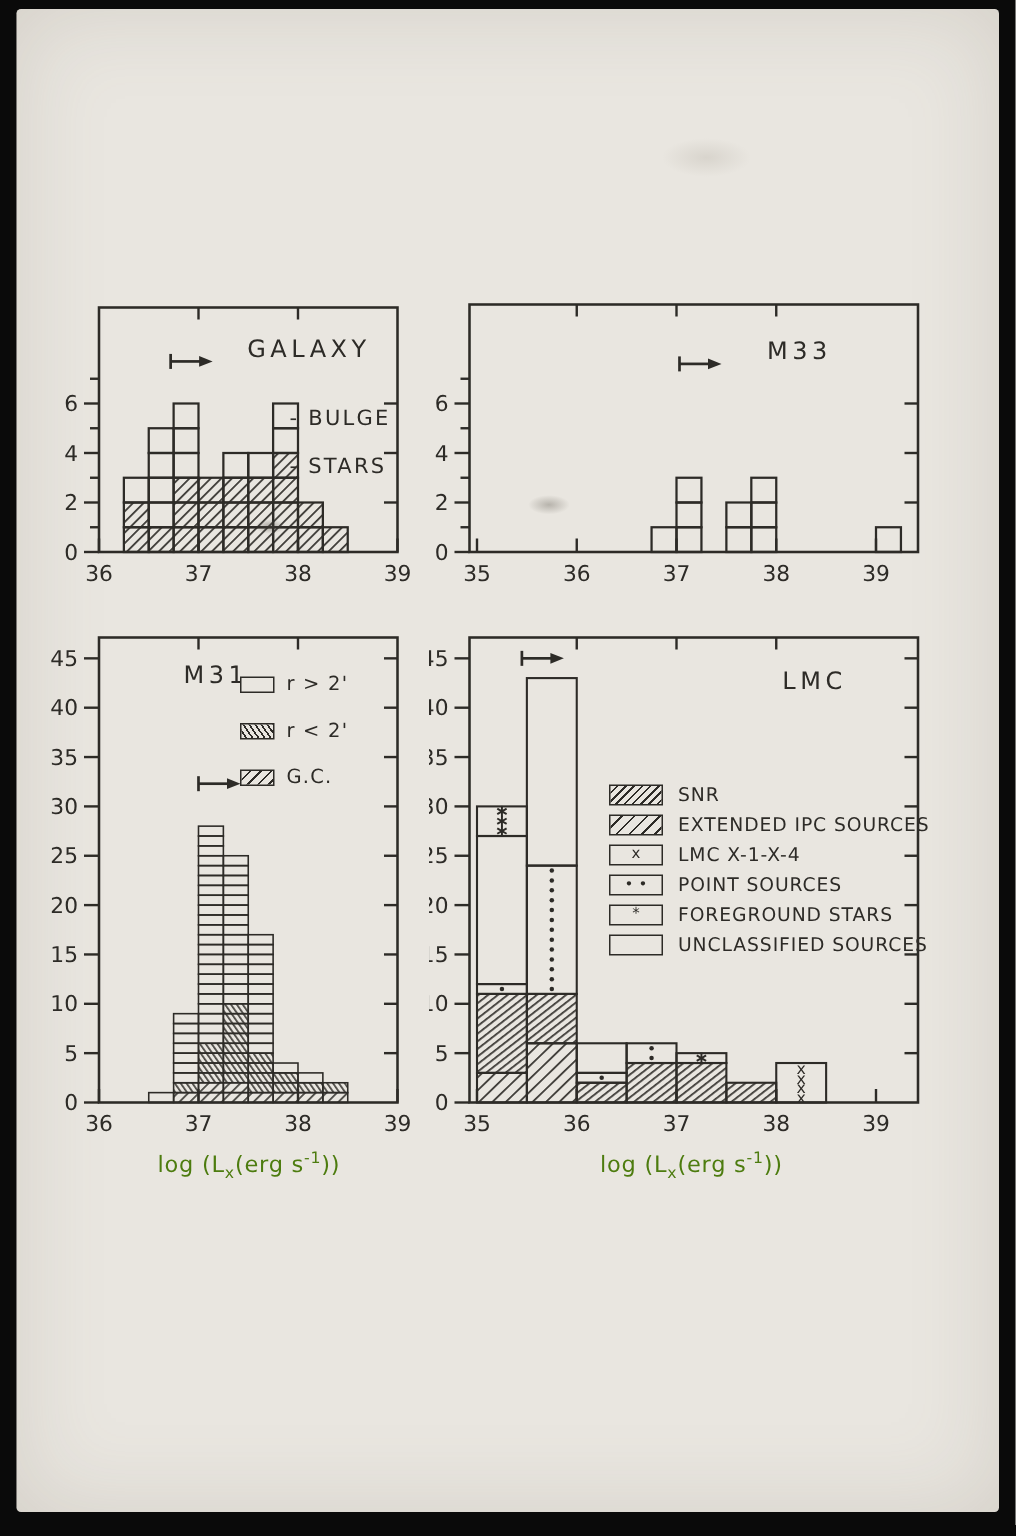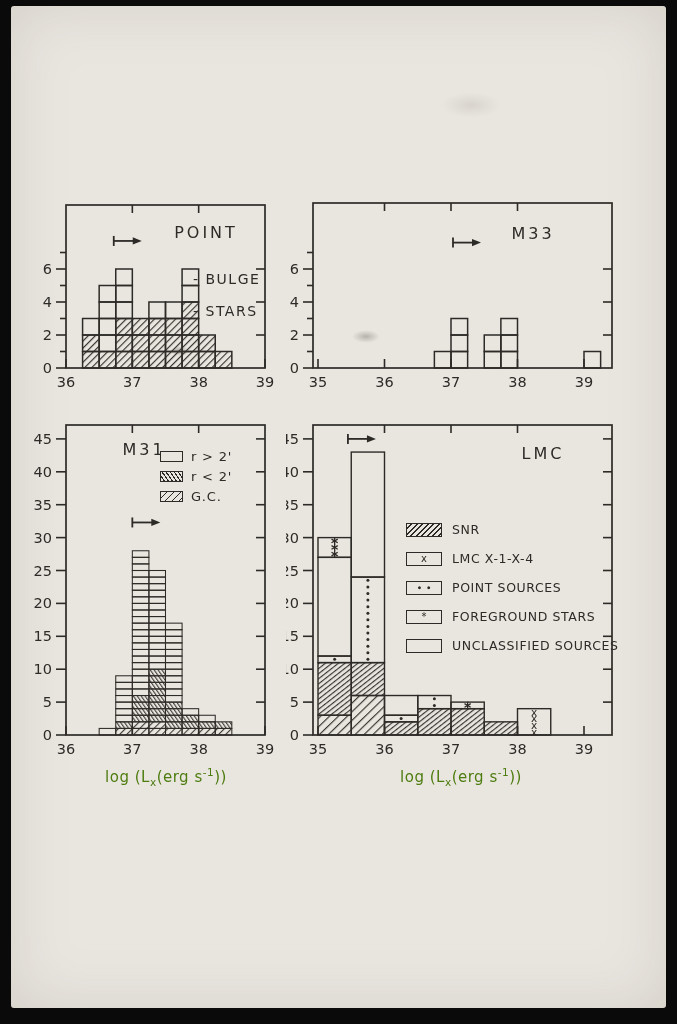--- a/index.html
+++ b/index.html
@@ -17,22 +17,22 @@
   .sw{display:inline-block;background:#e9e6e0;border:1.5px solid #2d2b27;
       text-align:center;color:#2d2b27;overflow:hidden;}
   .sw-l{width:34px;height:12px;margin-right:10px;font-size:10px;line-height:12px;}
   .sw-s{width:21px;height:9px;margin-right:8px;}
   .sw-snr{background:repeating-linear-gradient(135deg,rgba(0,0,0,0) 0 2.7px,#2d2b27 2.7px 3.9px);}
   .sw-ext{background:repeating-linear-gradient(135deg,rgba(0,0,0,0) 0 4.8px,#2d2b27 4.8px 6px);}
   .sw-rlt2{background:repeating-linear-gradient(55deg,rgba(0,0,0,0) 0 2.2px,#2d2b27 2.2px 3.3px);}
   .sw-gc{background:repeating-linear-gradient(135deg,rgba(0,0,0,0) 0 3.8px,#2d2b27 3.8px 4.9px);}
   .ltext-l{font-size:12.5px;letter-spacing:.6px;color:#2d2b27;white-space:nowrap;}
   .ltext-s{font-size:13px;letter-spacing:.8px;color:#2d2b27;white-space:nowrap;}
-  .m31-legend{gap:5px;}
-  .lmc-legend{gap:14px;}
+  .m31-legend{gap:16px;}
+  .lmc-legend{gap:5px;}
   .xlabel{position:absolute;transform:translateX(-50%);font-size:15px;color:#4d7c0f;
           white-space:nowrap;letter-spacing:.5px;}
   .xlabel .sub{font-size:10.5px;vertical-align:-4px;}
   .xlabel .sup{font-size:10.5px;vertical-align:6px;}
   .smudge{position:absolute;border-radius:50%;pointer-events:none;}
   .smudge1{left:341px;top:324px;width:28px;height:13px;
            background:radial-gradient(ellipse,rgba(90,85,75,.35),rgba(90,85,75,0) 70%);}
   .smudge2{left:159px;top:340px;width:20px;height:10px;
            background:radial-gradient(ellipse,rgba(70,65,58,.4),rgba(70,65,58,0) 70%);}
   .smudge3{left:430px;top:86px;width:60px;height:26px;
@@ -471,21 +471,21 @@
       <text x="13" y="105.69999999999999" font-size="14.5" fill="#2d2b27" text-anchor="end" font-family="&quot;DejaVu Sans&quot;,&quot;Liberation Sans&quot;,sans-serif">35</text>
       <text x="13" y="72.80000000000001" font-size="14.5" fill="#2d2b27" text-anchor="end" font-family="&quot;DejaVu Sans&quot;,&quot;Liberation Sans&quot;,sans-serif">40</text>
       <text x="13" y="39.89999999999998" font-size="14.5" fill="#2d2b27" text-anchor="end" font-family="&quot;DejaVu Sans&quot;,&quot;Liberation Sans&quot;,sans-serif">45</text>
       <g stroke="#2d2b27" stroke-width="1.8">
         <line x1="61.92500000000018" y1="29.899999999999977" x2="61.92500000000018" y2="39.89999999999998"></line>
         <line x1="61.92500000000018" y1="34.89999999999998" x2="81.92500000000018" y2="34.89999999999998"></line>
       </g>
       <polygon points="80.92500000000018,31.299999999999976 89.92500000000018,34.89999999999998 80.92500000000018,38.49999999999998" fill="#2d2b27" stroke="none"></polygon>
     </svg>
 
-  <div class="ptitle" style="left:195px;top:217px;">POINT</div>
+  <div class="ptitle" style="left:195px;top:217px;">GALAXY</div>
   <div class="ptitle" style="left:522px;top:218px;">M33</div>
   <div class="ptitle" style="left:97px;top:434px;margin-left:36px;">M31</div>
   <div class="ptitle" style="left:532px;top:438px;">LMC</div>
 
   <div class="anno" style="left:182px;top:265px;">- BULGE</div>
   <div class="anno" style="left:182px;top:297px;">- STARS</div>
 
   <div class="legend m31-legend" id="m31-legend" style="left:149px;top:443px;">
       <div class="lrow">
         <span class="sw sw-s sw-open"></span>
@@ -497,20 +497,24 @@
       </div>
       <div class="lrow">
         <span class="sw sw-s sw-gc"></span>
         <span class="ltext-s">G.C.</span>
       </div>
     </div>
   <div class="legend lmc-legend" id="lmc-legend" style="left:395px;top:516px;">
       <div class="lrow">
         <span class="sw sw-l sw-snr"></span>
         <span class="ltext-l">SNR</span>
+      </div>
+      <div class="lrow">
+        <span class="sw sw-l sw-ext"></span>
+        <span class="ltext-l">EXTENDED IPC SOURCES</span>
       </div>
       <div class="lrow">
         <span class="sw sw-l sw-open">x</span>
         <span class="ltext-l">LMC X-1-X-4</span>
       </div>
       <div class="lrow">
         <span class="sw sw-l sw-open">∙ ∙</span>
         <span class="ltext-l">POINT SOURCES</span>
       </div>
       <div class="lrow">

